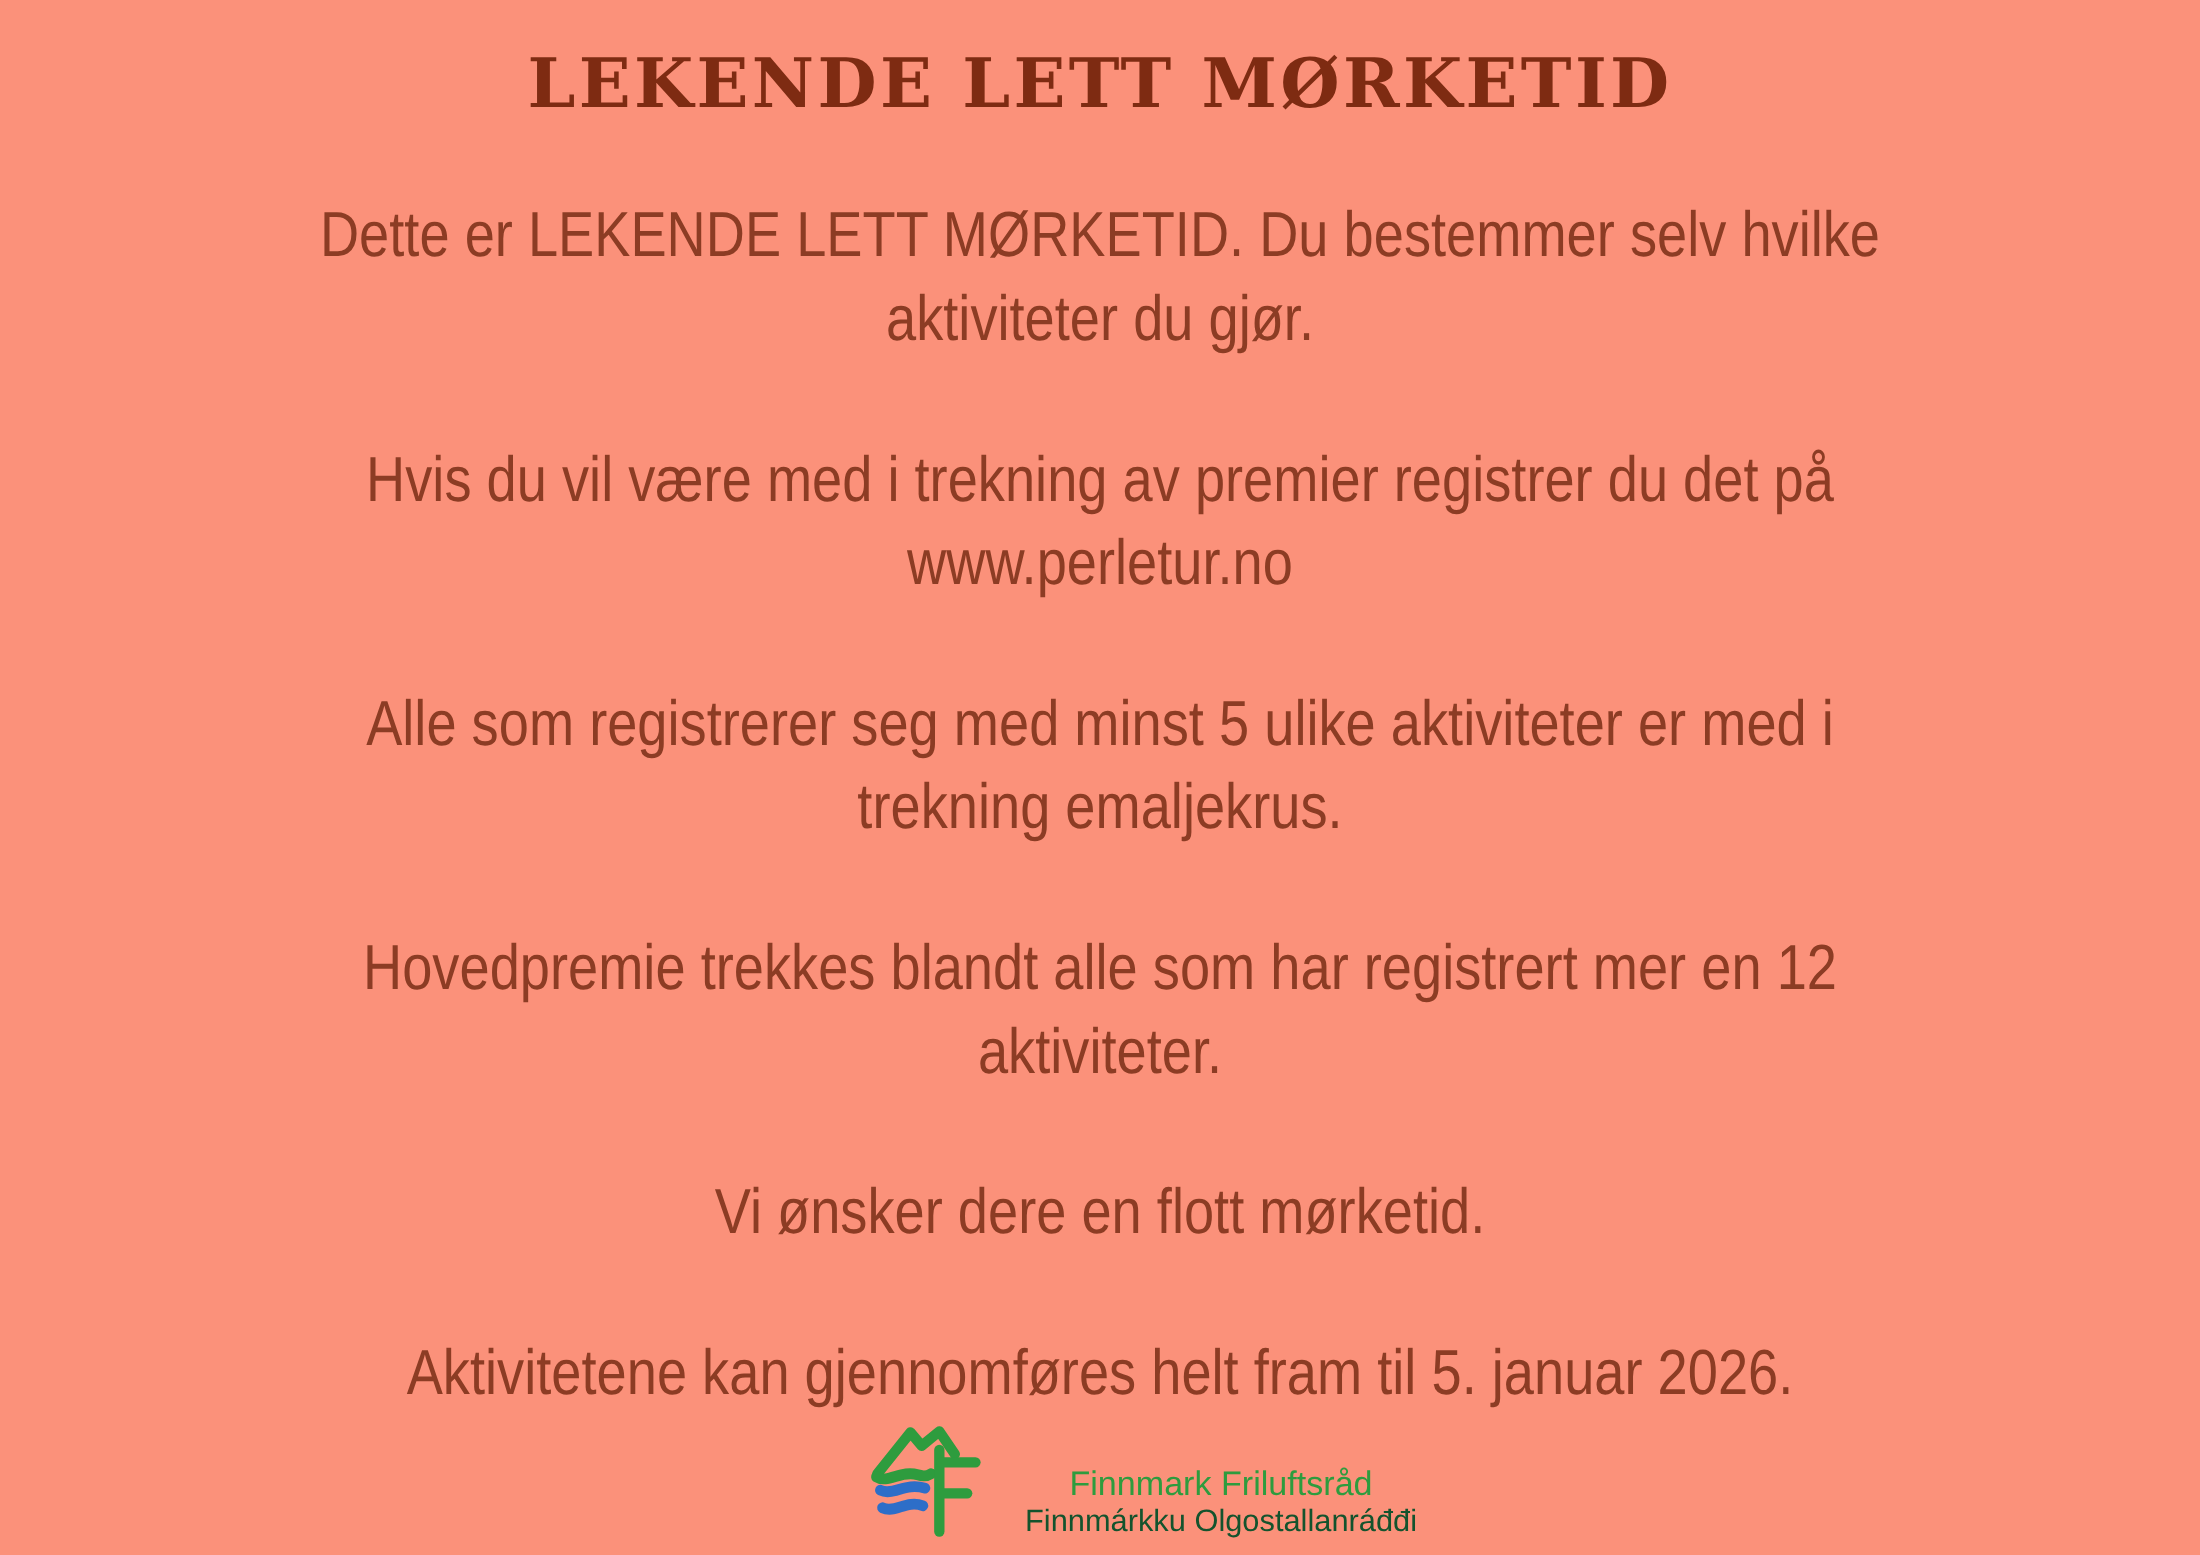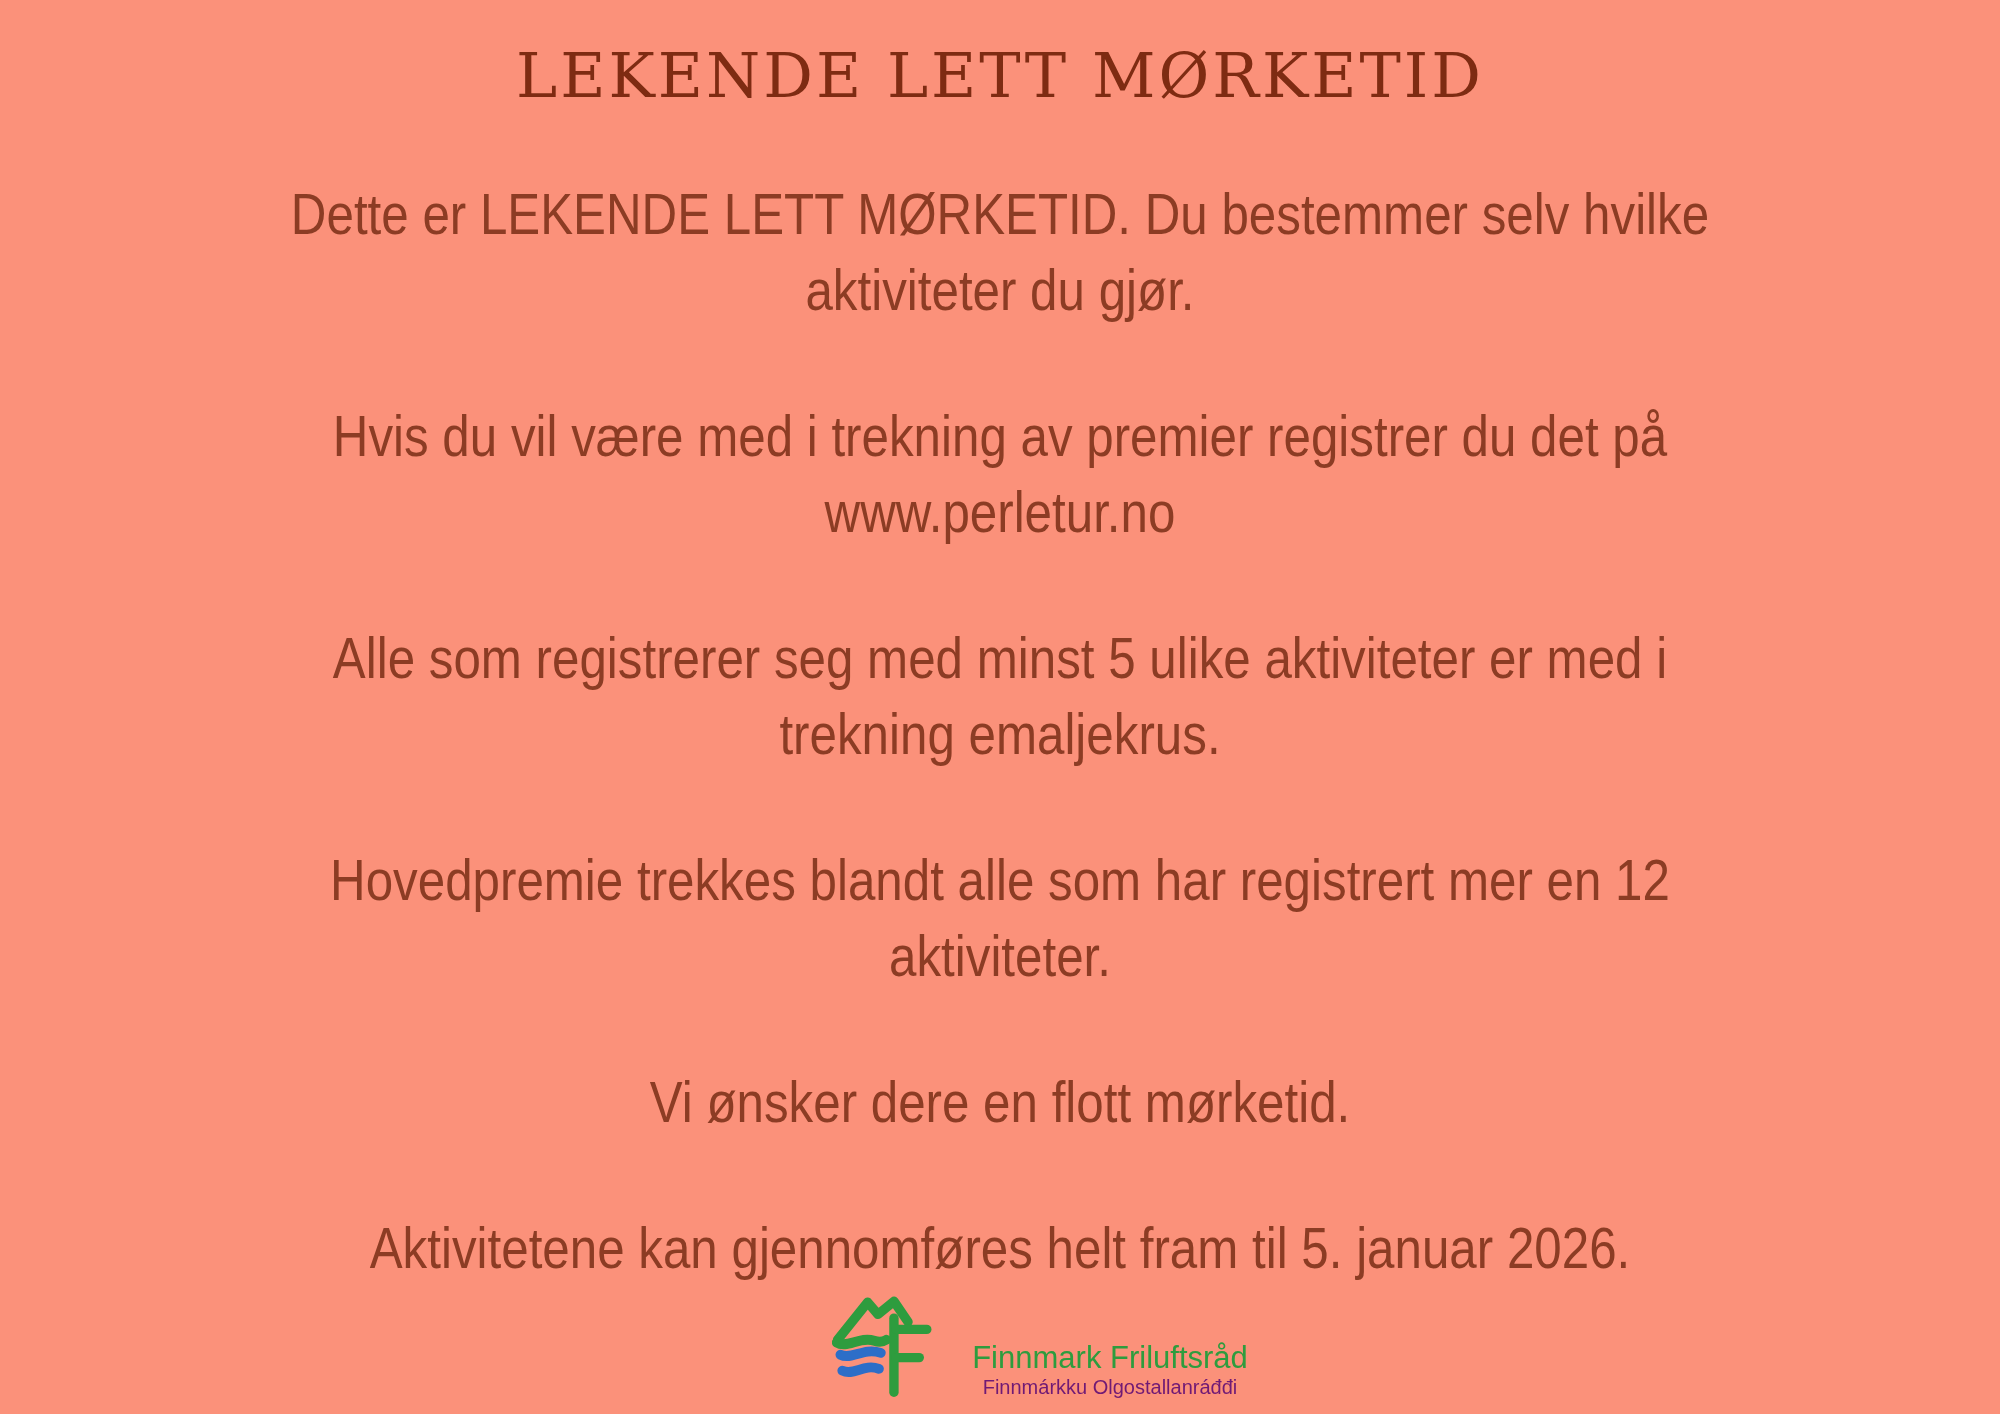--- a/index.html
+++ b/index.html
@@ -15,21 +15,21 @@
   .poster {
     width: 2000px;
     height: 1414px;
     text-align: center;
     font-family: "Liberation Sans", sans-serif;
     color: #8C3C24;
   }
   .poster-title {
     margin: 42px 0 0 0;
     font-family: "DejaVu Serif", serif;
-    font-weight: 400;
+    font-weight: 700;
     font-size: 62px;
     line-height: 68px;
     letter-spacing: 3px;
     color: #7E2B12;
   }
   .poster-body p {
     margin: 70px auto 0 auto;
     font-size: 58px;
     line-height: 76px;
     font-weight: 400;
@@ -58,22 +58,22 @@
     margin-left: 18px;
     padding-bottom: 14px;
     line-height: 1.12;
     white-space: nowrap;
   }
   .org-name {
     color: #2E9C3E;
     font-size: 31px;
   }
   .org-name-sami {
-    color: #701a75;
-    font-size: 20px;
+    color: #14532d;
+    font-size: 28px;
   }
 </style>
 </head>
 <body>
 
 <div class="poster">
 
   <h1 class="poster-title">LEKENDE LETT MØRKETID</h1>
 
   <main class="poster-body">

